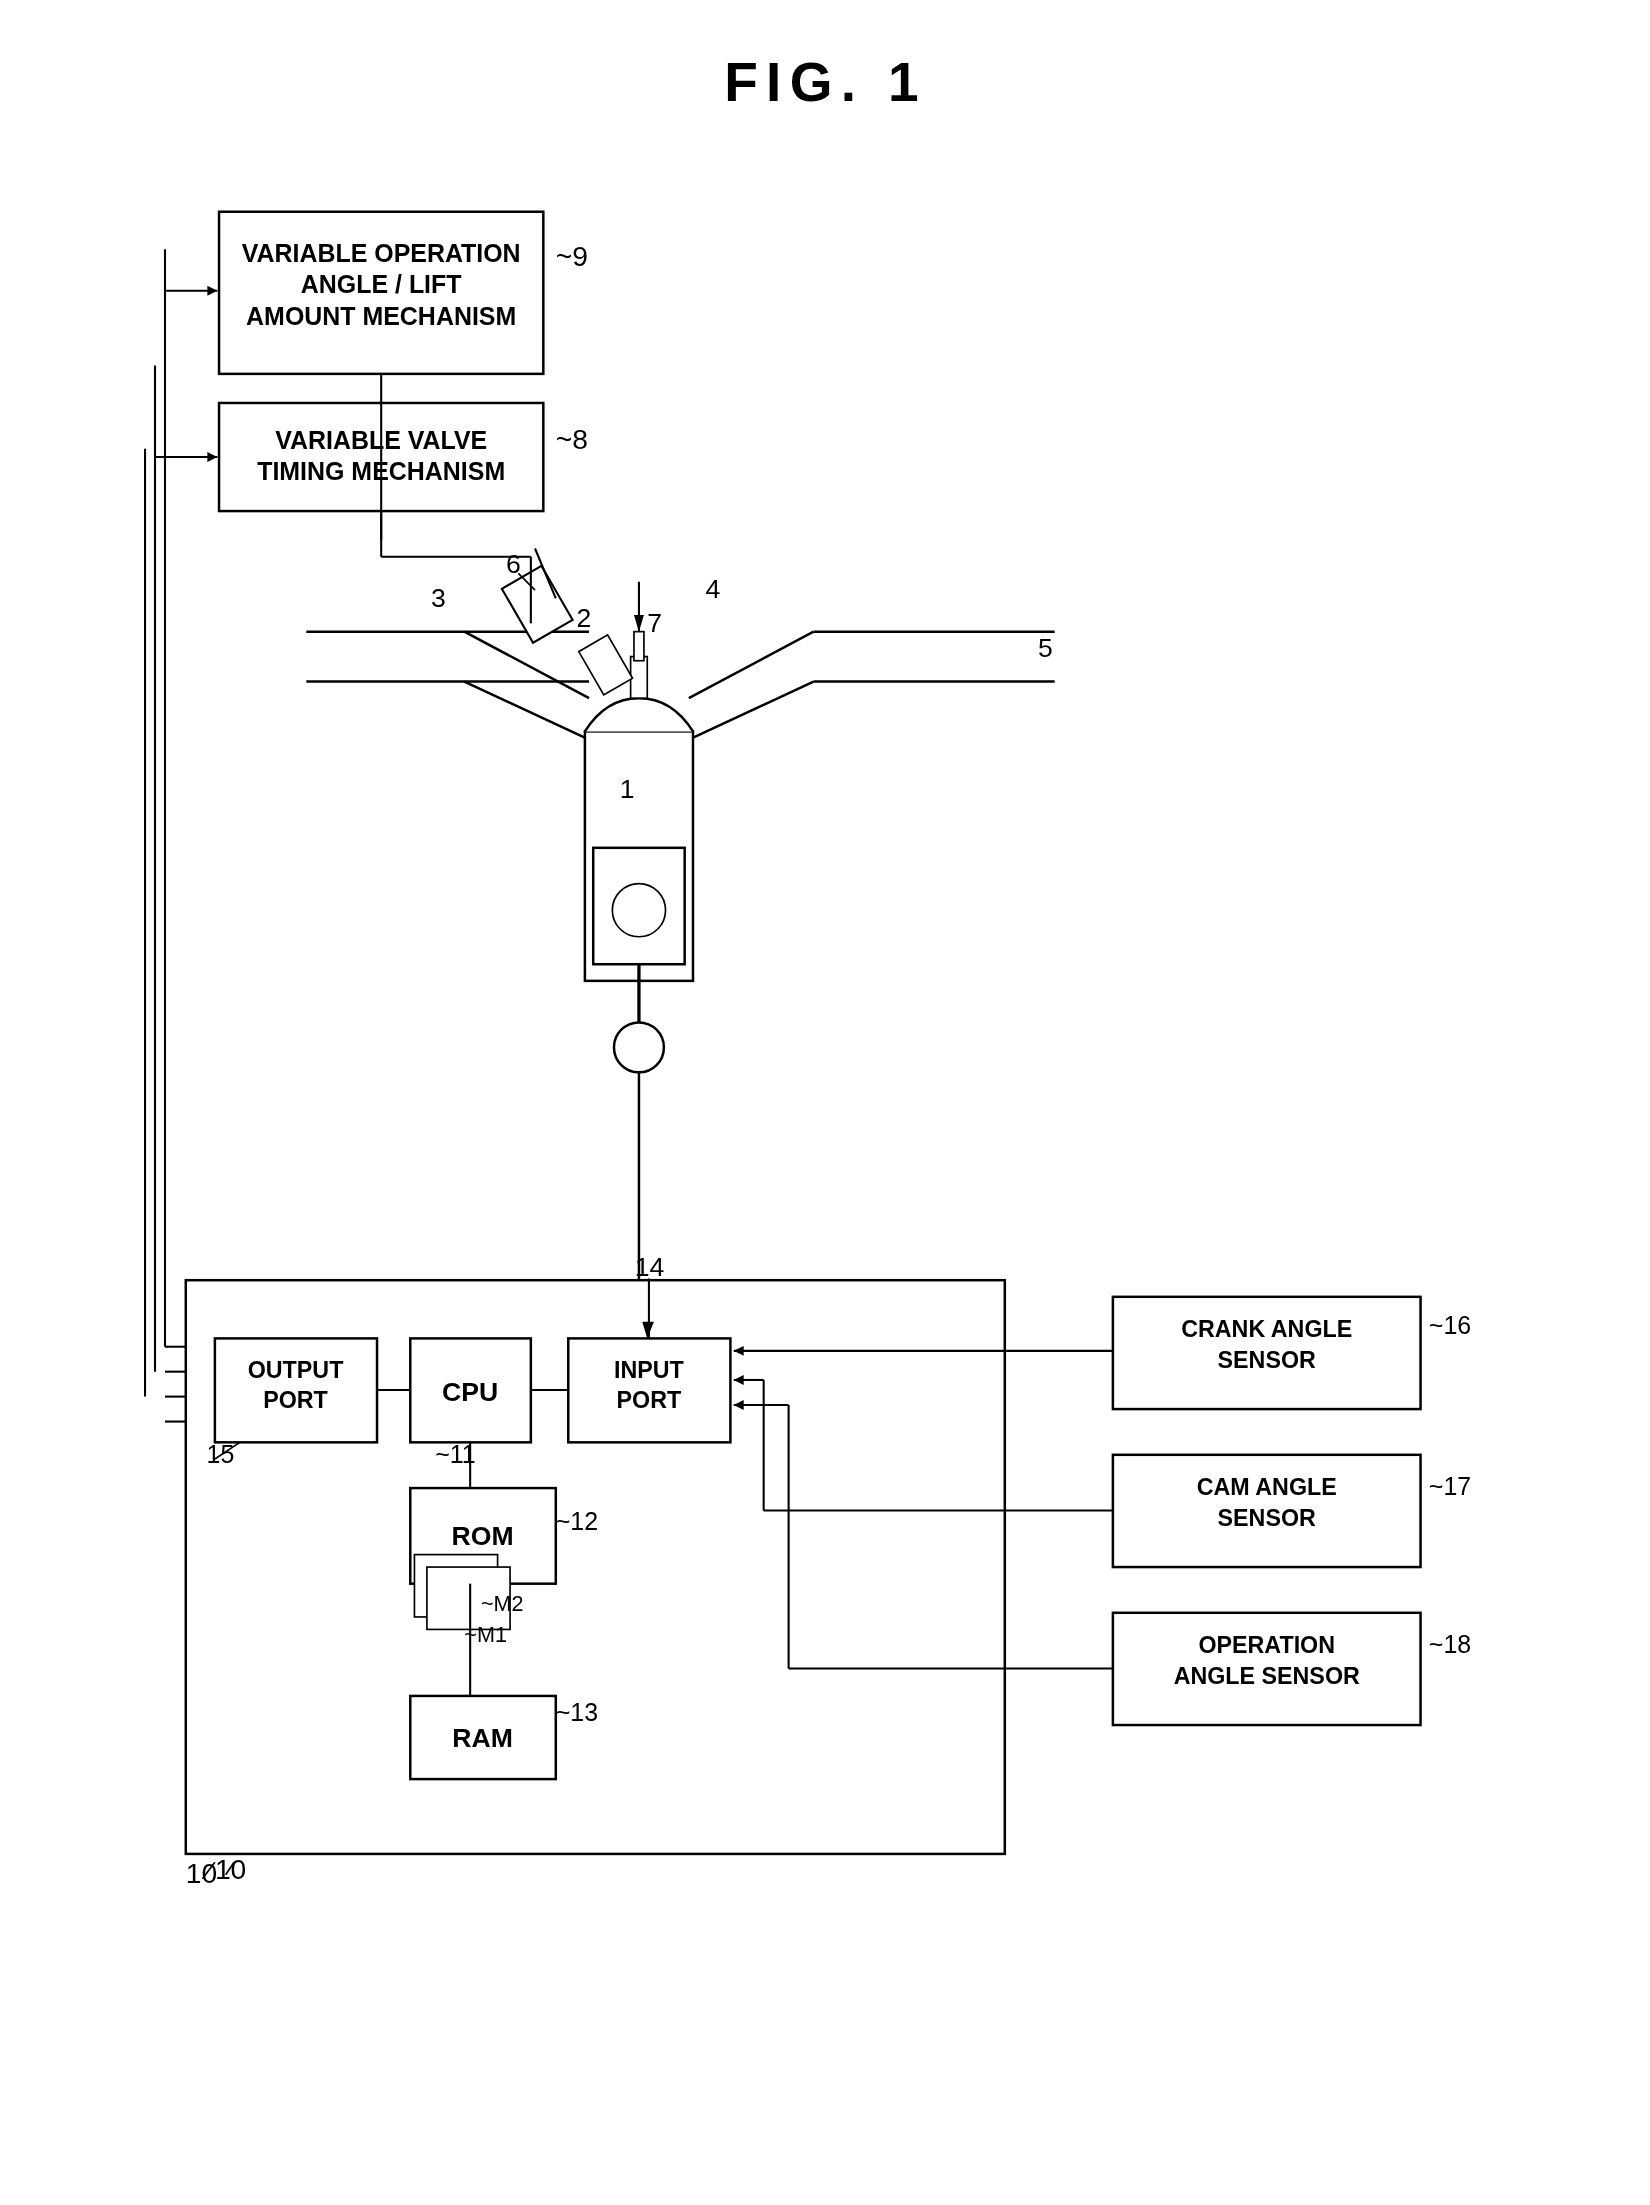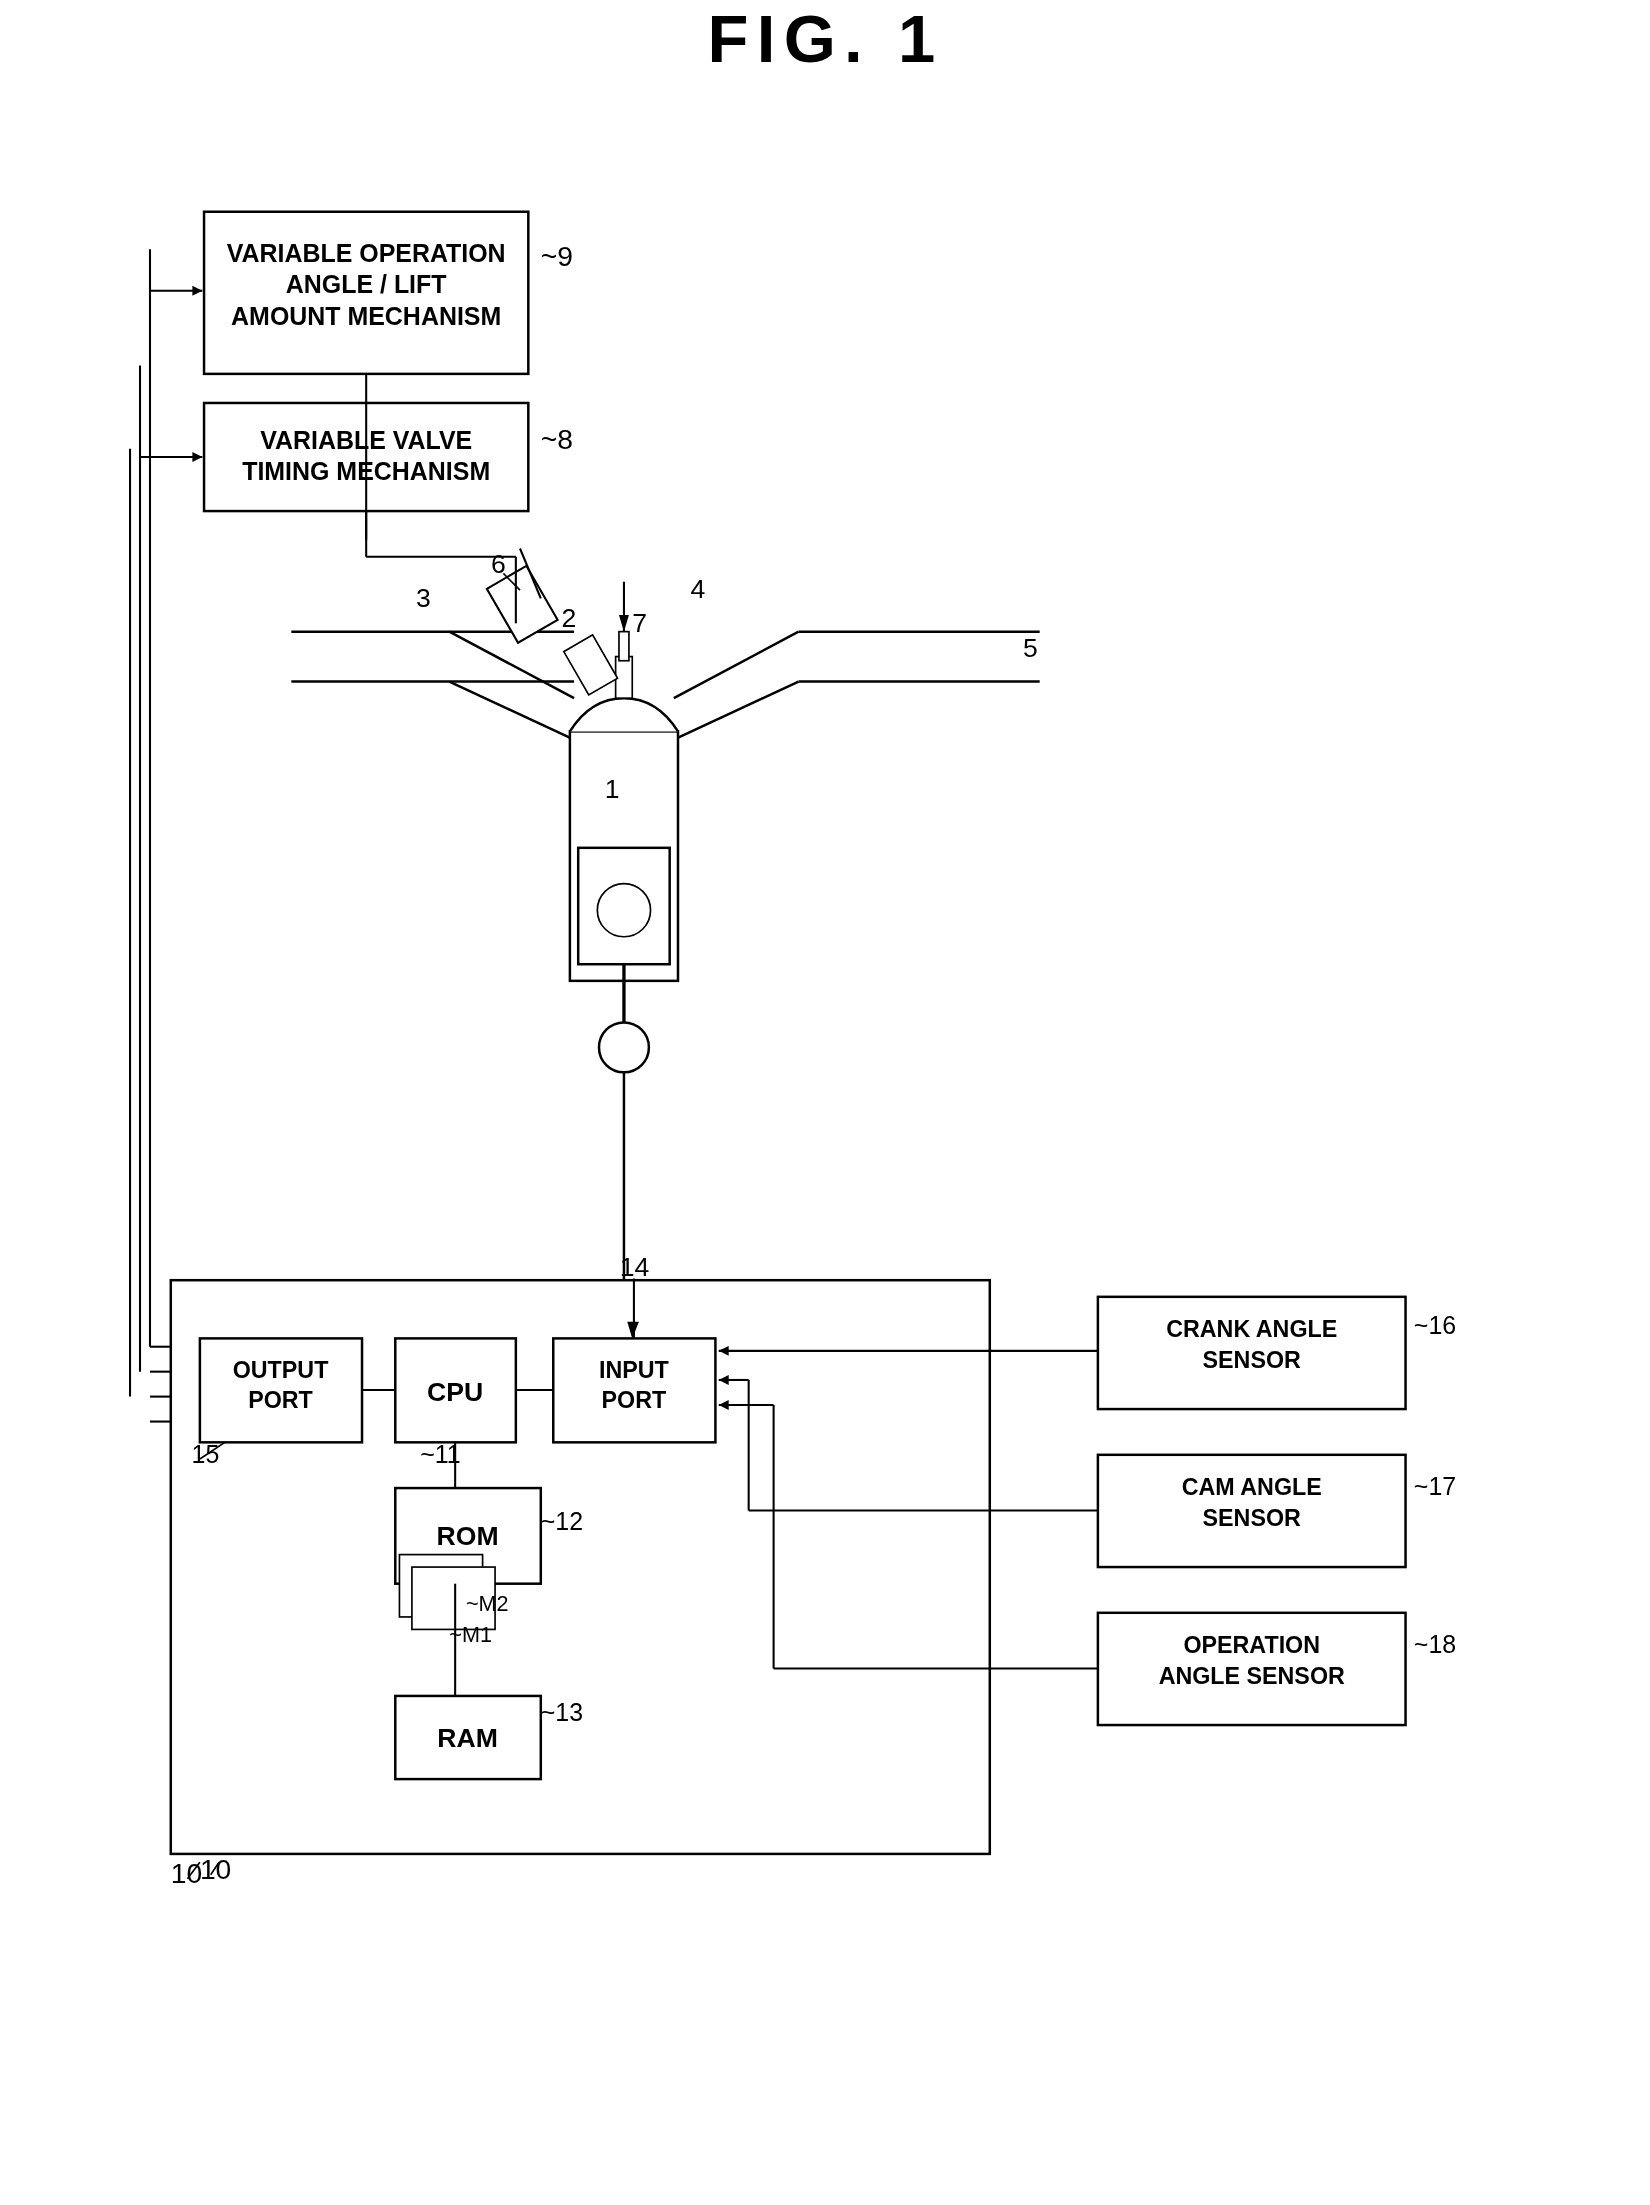--- a/index.html
+++ b/index.html
@@ -7,30 +7,31 @@
       background: #fff;
       width: 1651px;
       height: 2205px;
       font-family: 'Times New Roman', serif;
       position: relative;
       overflow: hidden;
     }
 
     .page-title {
       text-align: center;
-      font-size: 67px;
+      font-size: 55px;
       font-weight: bold;
       letter-spacing: 8.3px;
+      padding-top: 50px;
       font-family: Arial, sans-serif;
     }
 
     .diagram-container {
       position: absolute;
       top: 166px;
-      left: 125px;
+      left: 140px;
       width: 1397px;
       height: 1954px;
     }
 
     
     .diagram-svg {
       position: absolute;
       top: 0;
       left: 0;
       width: 100%;

